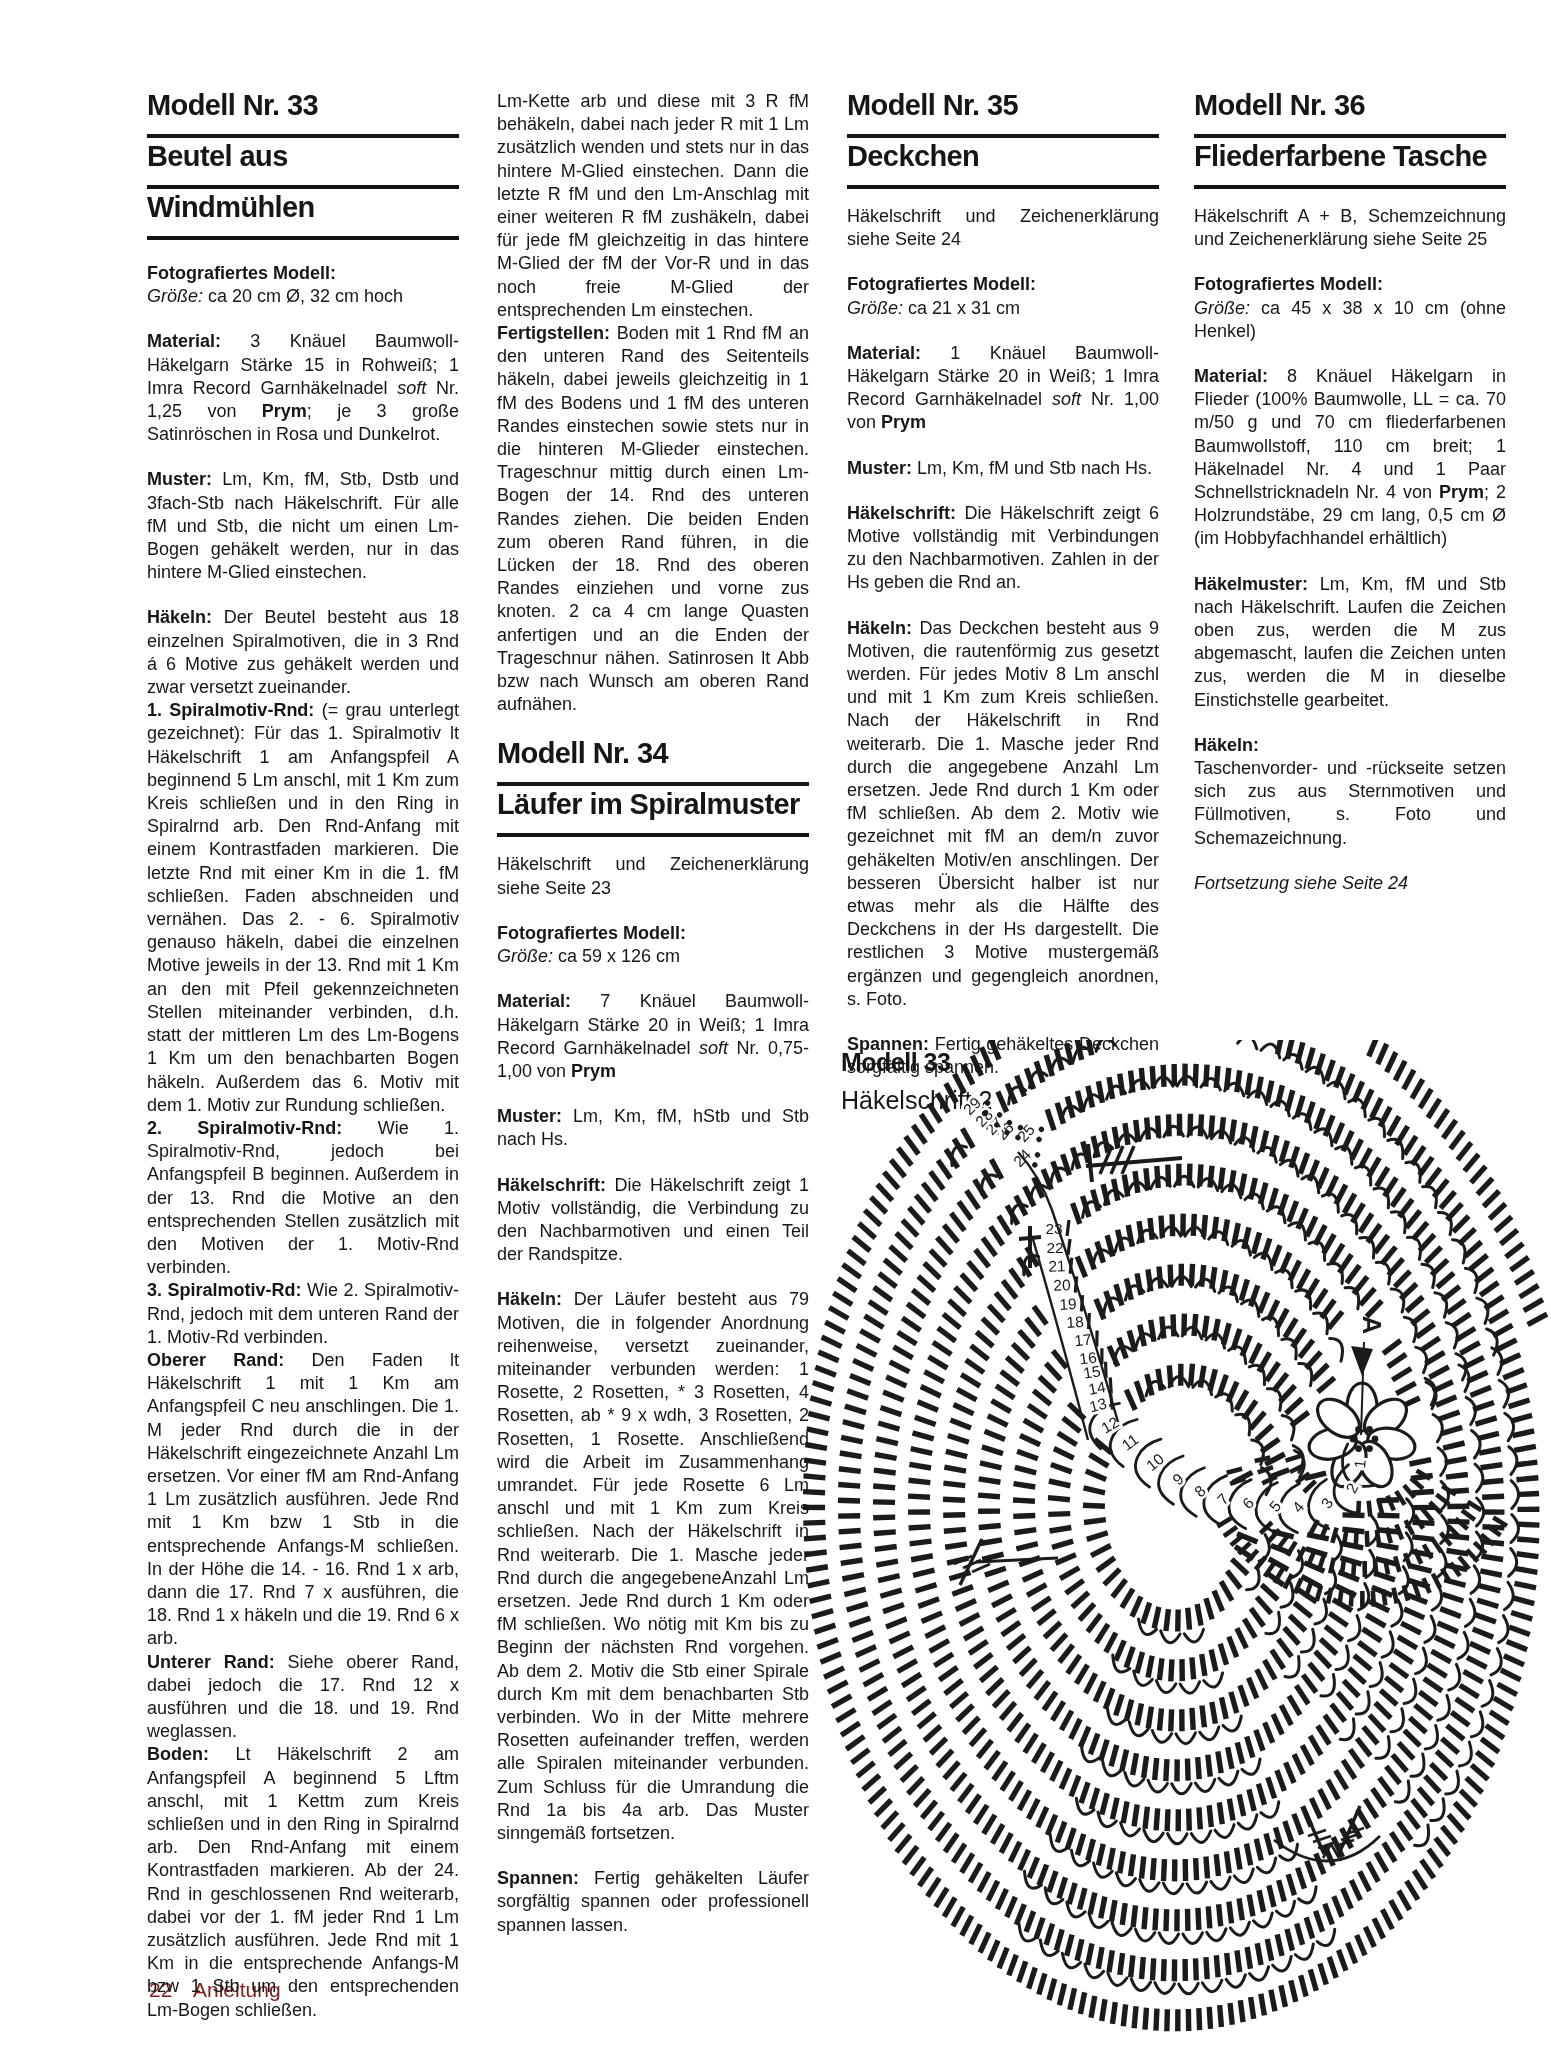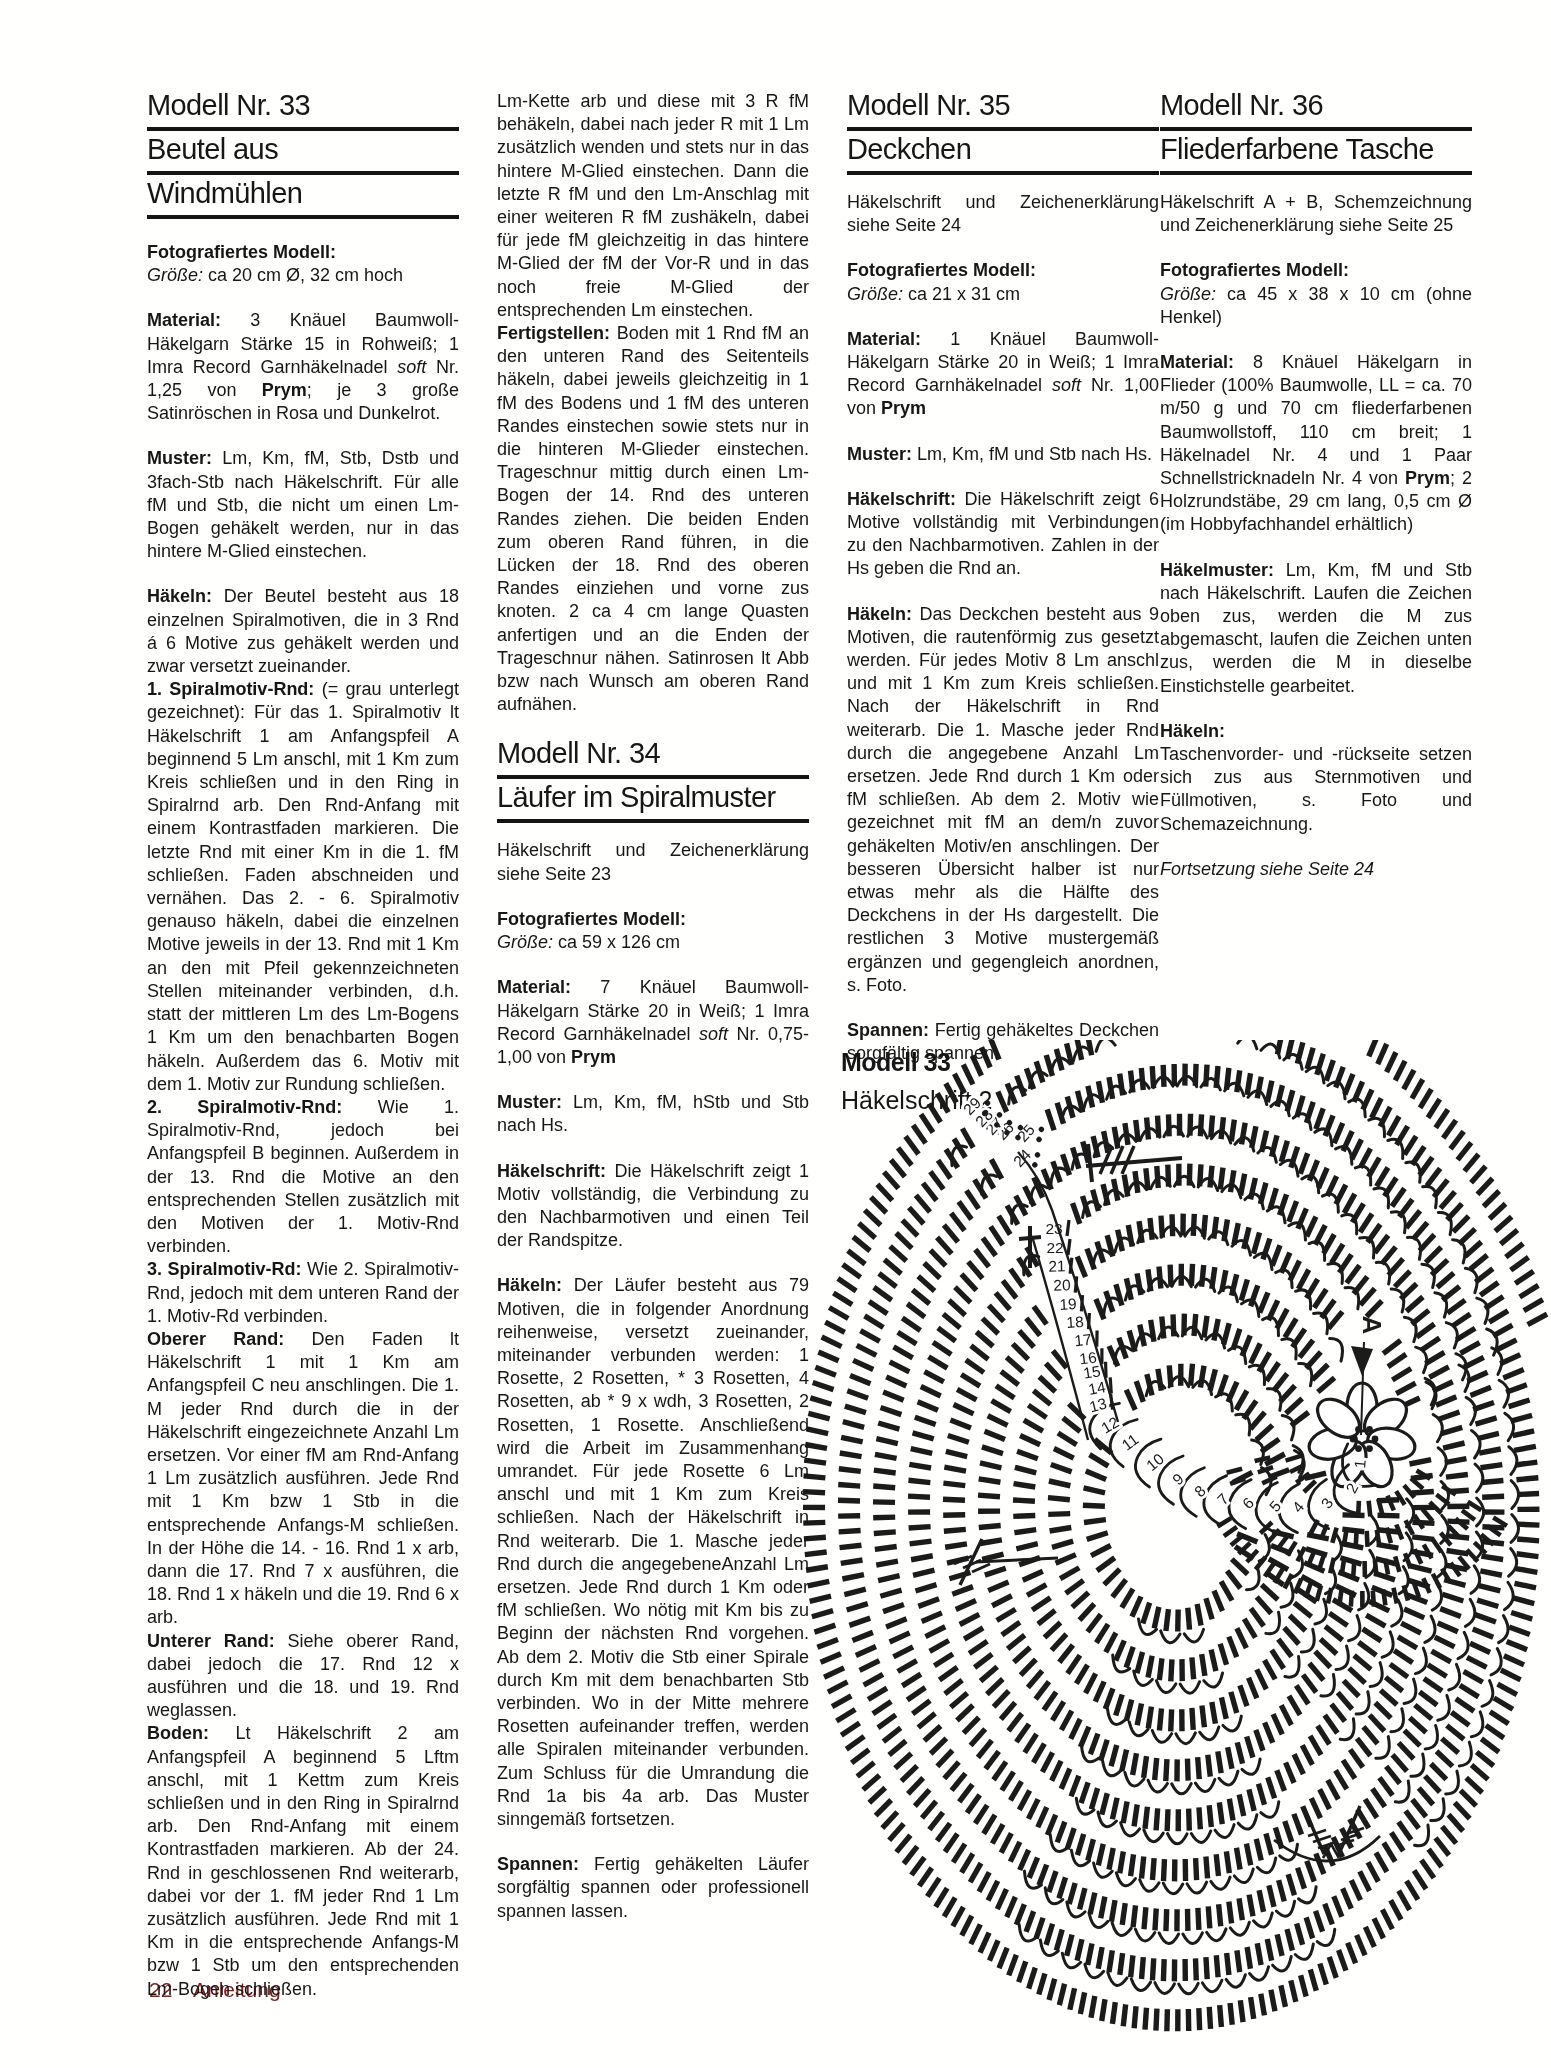--- a/index.html
+++ b/index.html
@@ -1,20 +1,20 @@
 <!DOCTYPE html>
 <html><head>
 <meta charset="utf-8">
 <style>
   html,body{margin:0;padding:0;background:#e8e8e8;}
   .page{position:relative;width:1551px;height:2068px;background:#fffffe;overflow:hidden;
         font-family:"Liberation Sans",sans-serif;color:#161616;margin:0 auto;}
   .text-column{position:absolute;top:90px;}
-  .hline{font-size:29px;line-height:30px;font-weight:normal;letter-spacing:-0.6px;
-         border-bottom:4.5px solid #141414;padding-bottom:7px;margin-bottom:3px;white-space:nowrap;overflow:visible;}
+  .hline{font-size:29px;line-height:30px;font-weight:bold;letter-spacing:-0.6px;
+         border-bottom:4.5px solid #141414;padding-bottom:14px;margin-bottom:3px;white-space:nowrap;overflow:visible;}
   .hblock{margin-bottom:16px;}
   .para{font-size:18px;line-height:23.2px;text-align:justify;margin:0;
         -webkit-hyphens:manual;hyphens:manual;}
   .para.gap{margin-top:22px;}
   .para .b{font-weight:bold;}
   .para .i{font-style:italic;margin-top:36px;}
   .chart-title{position:absolute;font-size:25px;font-weight:bold;letter-spacing:-0.5px;}
   .chart-subtitle{position:absolute;font-size:25px;}
   .footer{position:absolute;left:149px;top:1978px;font-size:21px;color:#7f1d1d;}
   .footer .num{display:inline-block;width:44px;}
@@ -1653,21 +1653,21 @@
         <div class="hline"><span>Deckchen</span></div>
       </div>
       <p class="para"><span>Häkelschrift und Zeichenerklärung siehe Seite 24</span></p>
       <p class="para gap"><span class="b">Fotografiertes Modell:</span><br><span class="i">Größe:</span><span> ca 21 x 31 cm</span></p>
       <p class="para gap"><span class="b">Material:</span><span> 1 Knäuel Baumwoll-Häkelgarn Stärke 20 in Weiß; 1 Imra Record Garnhäkelnadel </span><span class="i">soft</span><span> Nr. 1,00 von </span><span class="b">Prym</span></p>
       <p class="para gap"><span class="b">Muster:</span><span> Lm, Km, fM und Stb nach Hs.</span></p>
       <p class="para gap"><span class="b">Häkelschrift:</span><span> Die Häkelschrift zeigt 6 Motive vollständig mit Verbindungen zu den Nachbarmotiven. Zahlen in der Hs geben die Rnd an.</span></p>
       <p class="para gap"><span class="b">Häkeln:</span><span> Das Deckchen besteht aus 9 Motiven, die rautenförmig zus gesetzt werden. Für jedes Motiv 8 Lm anschl und mit 1 Km zum Kreis schließen. Nach der Häkelschrift in Rnd weiterarb. Die 1. Masche jeder Rnd durch die angegebene Anzahl Lm ersetzen. Jede Rnd durch 1 Km oder fM schließen. Ab dem 2. Motiv wie gezeichnet mit fM an dem/n zuvor gehäkelten Motiv/en anschlingen. Der besseren Übersicht halber ist nur etwas mehr als die Hälfte des Deckchens in der Hs dargestellt. Die restlichen 3 Motive mustergemäß ergänzen und gegengleich anordnen, s. Foto.</span></p>
       <p class="para gap"><span class="b">Spannen:</span><span> Fertig gehäkeltes Deckchen sorgfältig spannen.</span></p>
     </div>
-    <div class="text-column" style="left: 1160px; width: 312px;">
+    <div class="text-column" style="left: 1194px; width: 312px;">
       <div class="hblock">
         <div class="hline"><span>Modell Nr. 36</span></div>
         <div class="hline"><span>Fliederfarbene Tasche</span></div>
       </div>
       <p class="para"><span>Häkelschrift A + B, Schemzeichnung und Zeichenerklärung siehe Seite 25</span></p>
       <p class="para gap"><span class="b">Fotografiertes Modell:</span><br><span class="i">Größe:</span><span> ca 45 x 38 x 10 cm (ohne Henkel)</span></p>
       <p class="para gap"><span class="b">Material:</span><span> 8 Knäuel Häkelgarn in Flieder (100% Baumwolle, LL = ca. 70 m/50 g und 70 cm fliederfarbenen Baumwollstoff, 110 cm breit; 1 Häkelnadel Nr. 4 und 1 Paar Schnellstricknadeln Nr. 4 von </span><span class="b">Prym</span><span>; 2 Holzrundstäbe, 29 cm lang, 0,5 cm Ø (im Hobbyfachhandel erhältlich)</span></p>
       <p class="para gap"><span class="b">Häkelmuster:</span><span> Lm, Km, fM und Stb nach Häkelschrift. Laufen die Zeichen oben zus, werden die M zus abgemascht, laufen die Zeichen unten zus, werden die M in dieselbe Einstichstelle gearbeitet.</span></p>
       <p class="para gap"><span class="b">Häkeln:</span><br><span>Taschenvorder- und -rückseite setzen sich zus aus Sternmotiven und Füllmotiven, s. Foto und Schemazeichnung.</span></p>
       <p class="para gap"><span class="i">Fortsetzung siehe Seite 24</span></p>

